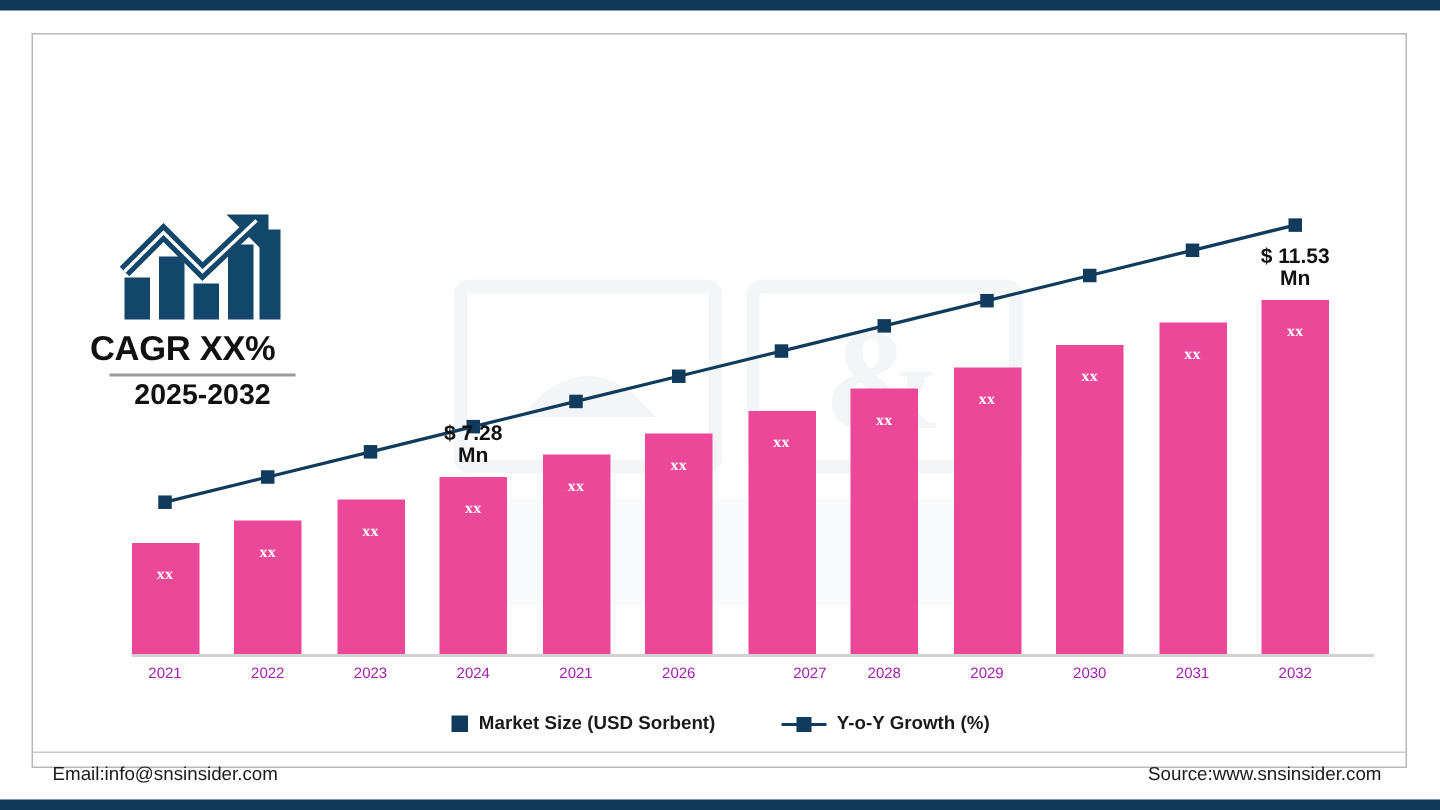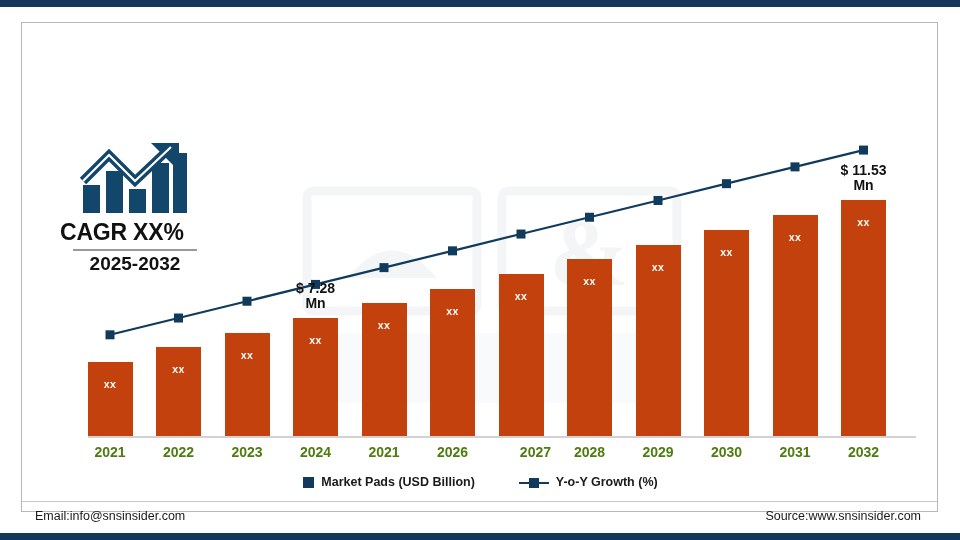--- a/index.html
+++ b/index.html
@@ -117,22 +117,23 @@
     position: absolute;
     left: 8px;
     top: 318px;
     width: 828px;
     height: 1.5px;
     background: #d2d2d2;
   }
 
   .bar {
     position: absolute;
-    background: #c2410c;
+    background: #ec4899;
     bottom: 2px;
+    font-family: Liberation Serif, serif;
   }
   .bar-inner-label {
     position: absolute;
     left: 0;
     width: 100%;
     text-align: center;
     color: #ffffff;
     font-size: 10.5px;
     font-weight: bold;
     letter-spacing: 0.3px;
@@ -151,23 +152,23 @@
   .years {
     position: absolute;
     left: 58px;
     top: 421px;
     width: 845px;
     height: 20px;
   }
   .year-label {
     position: absolute;
     text-align: center;
-    font-size: 14px;
-    font-weight: bold;
-    color: #4d7c0f;
+    font-size: 10px;
+    font-weight: normal;
+    color: #a21caf;
     width: 60px;
   }
 
   
   .legend {
     position: absolute;
     left: 0;
     top: 452px;
     width: 917px;
     display: flex;
@@ -352,21 +353,21 @@
         <div class="year-label" style="left: 479.5px;">2028</div>
         <div class="year-label" style="left: 548px;">2029</div>
         <div class="year-label" style="left: 616.5px;">2030</div>
         <div class="year-label" style="left: 685px;">2031</div>
         <div class="year-label" style="left: 753.5px;">2032</div>
       </div>
 
     <div class="legend" id="legend-layer">
         <div class="legend-item">
           <div class="legend-swatch" style="background: rgb(16, 59, 92);"></div>
-          <div class="legend-label">Market Pads (USD Billion)</div>
+          <div class="legend-label">Market Size (USD Sorbent)</div>
         </div>
         <div class="legend-item">
           <div class="legend-line-marker">
             <div class="ln" style="background: rgb(16, 59, 92);"></div>
             <div class="sq" style="background: rgb(16, 59, 92);"></div>
           </div>
           <div class="legend-label">Y-o-Y Growth (%)</div>
         </div>
       </div>
 

